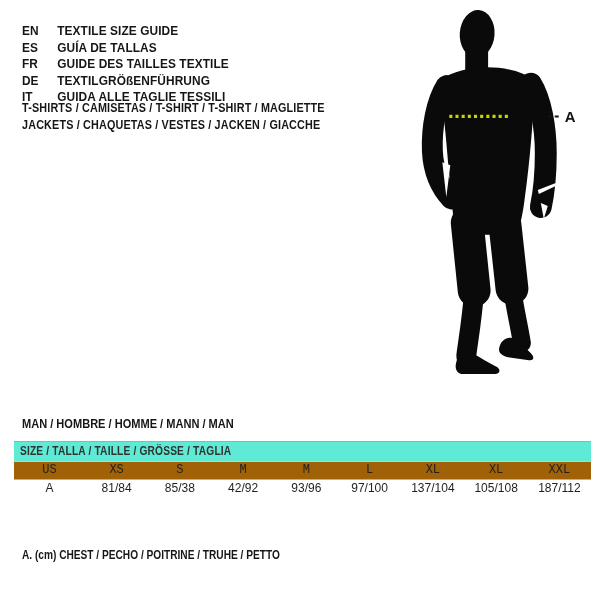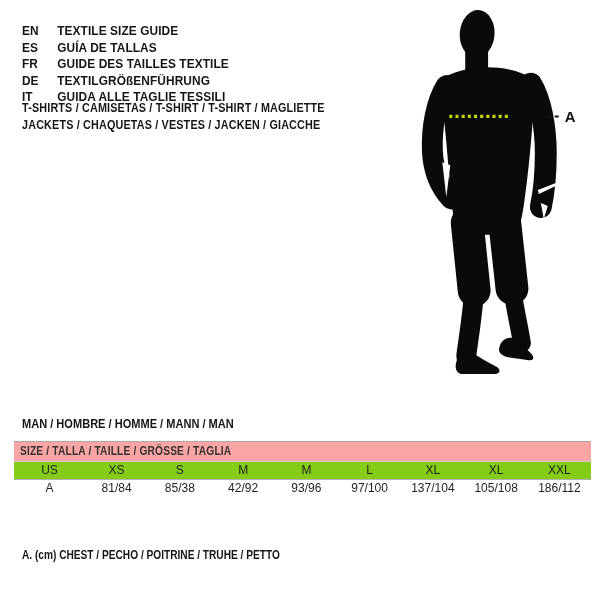--- a/index.html
+++ b/index.html
@@ -25,26 +25,26 @@
   .section-title{left:22px;top:416px;font-weight:700;font-size:13px;
                  transform:scaleX(0.85);transform-origin:left top;white-space:nowrap;}
   .footnote{left:22px;top:547px;font-weight:700;font-size:13px;
             transform:scaleX(0.78);transform-origin:left top;white-space:nowrap;}
 
   
   .size-table-wrap{left:14px;top:441px;width:577px;}
   table.size-table{border-collapse:collapse;width:577px;table-layout:fixed;
                    font-size:12px;color:#1f1f1f;}
   table.size-table td{padding:0;vertical-align:middle;text-align:center;height:17px;line-height:17px;}
-  tr.thead td{background:#fca5a5;height:19px;line-height:19px;text-align:left;
+  tr.thead td{background:#5eead4;height:19px;line-height:19px;text-align:left;
               border-top:1px solid #a8a8a8;color:#323232;font-weight:700;}
   tr.thead .hspan{display:inline-block;transform:scaleX(0.85);transform-origin:left center;
                   padding-left:7px;white-space:nowrap;letter-spacing:0.2px;}
   td.rowlabel{text-align:left;padding-left:7px;}
-  tr.band td{background:#84cc16;}
+  tr.band td{background:#a16207;font-family:Liberation Mono, monospace;}
   tr.band-top td{border-top:1px solid #cdcdcd;}
   tr.after-band td{border-top:1px solid #b2b2b2;}
 
   
   .figure{left:413px;top:8px;width:185px;height:378px;}
 </style>
 </head>
 <body>
 
 <div class="abs lang-list" id="langList">
@@ -133,19 +133,19 @@
         </tr>
         <tr class="after-band">
           <td class="rowlabel">A</td>
           <td>81/84</td>
           <td>85/38</td>
           <td>42/92</td>
           <td>93/96</td>
           <td>97/100</td>
           <td>137/104</td>
           <td>105/108</td>
-          <td>186/112</td>
+          <td>187/112</td>
         </tr>
       </tbody>
   </table>
 </div>
 
 <div class="abs footnote">A. (cm) CHEST / PECHO / POITRINE / TRUHE / PETTO</div>
 
 </body></html>

